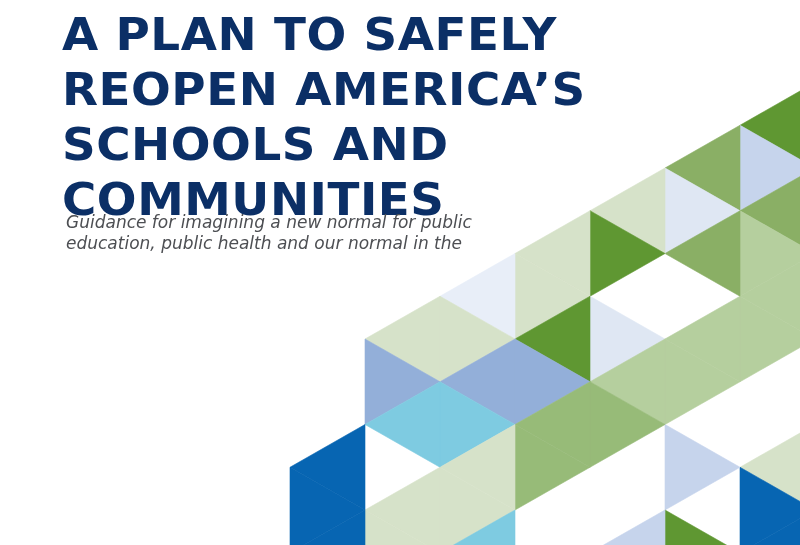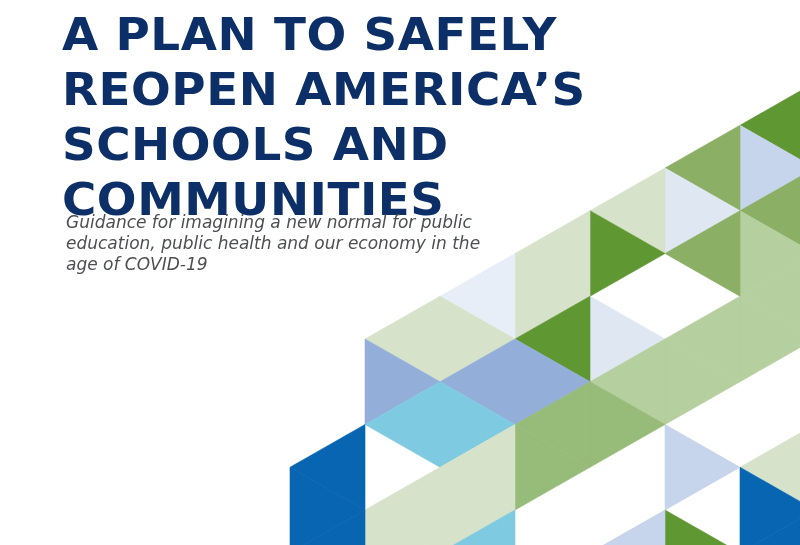--- a/index.html
+++ b/index.html
@@ -77,16 +77,15 @@
 
   <h1 class="title">
     <span>A PLAN TO SAFELY</span>
     <span>REOPEN AMERICA’S</span>
     <span>SCHOOLS AND</span>
     <span>COMMUNITIES</span>
   </h1>
 
   <p class="subtitle">
     <span>Guidance for imagining a new normal for public</span>
-    <span>education, public health and our economy in the</span>
-    <span>age of COVID-19</span>
+    <span>education, public health and our normal in the</span>
   </p>
 </div>
 
 </body></html>

